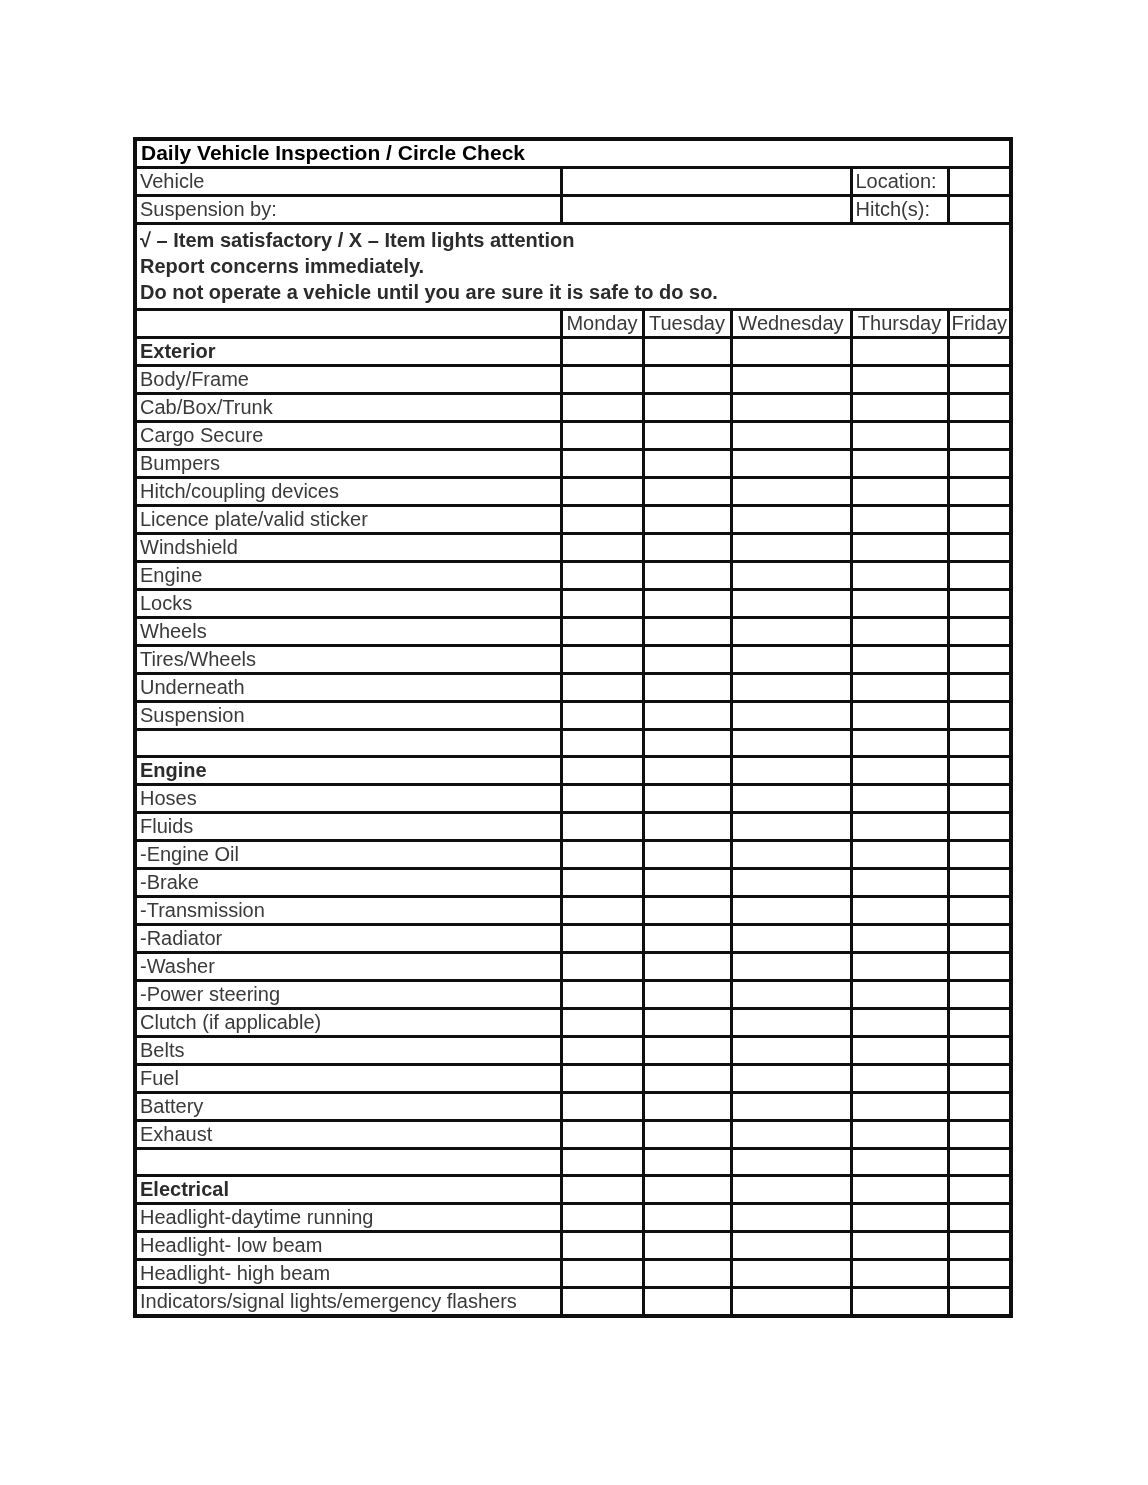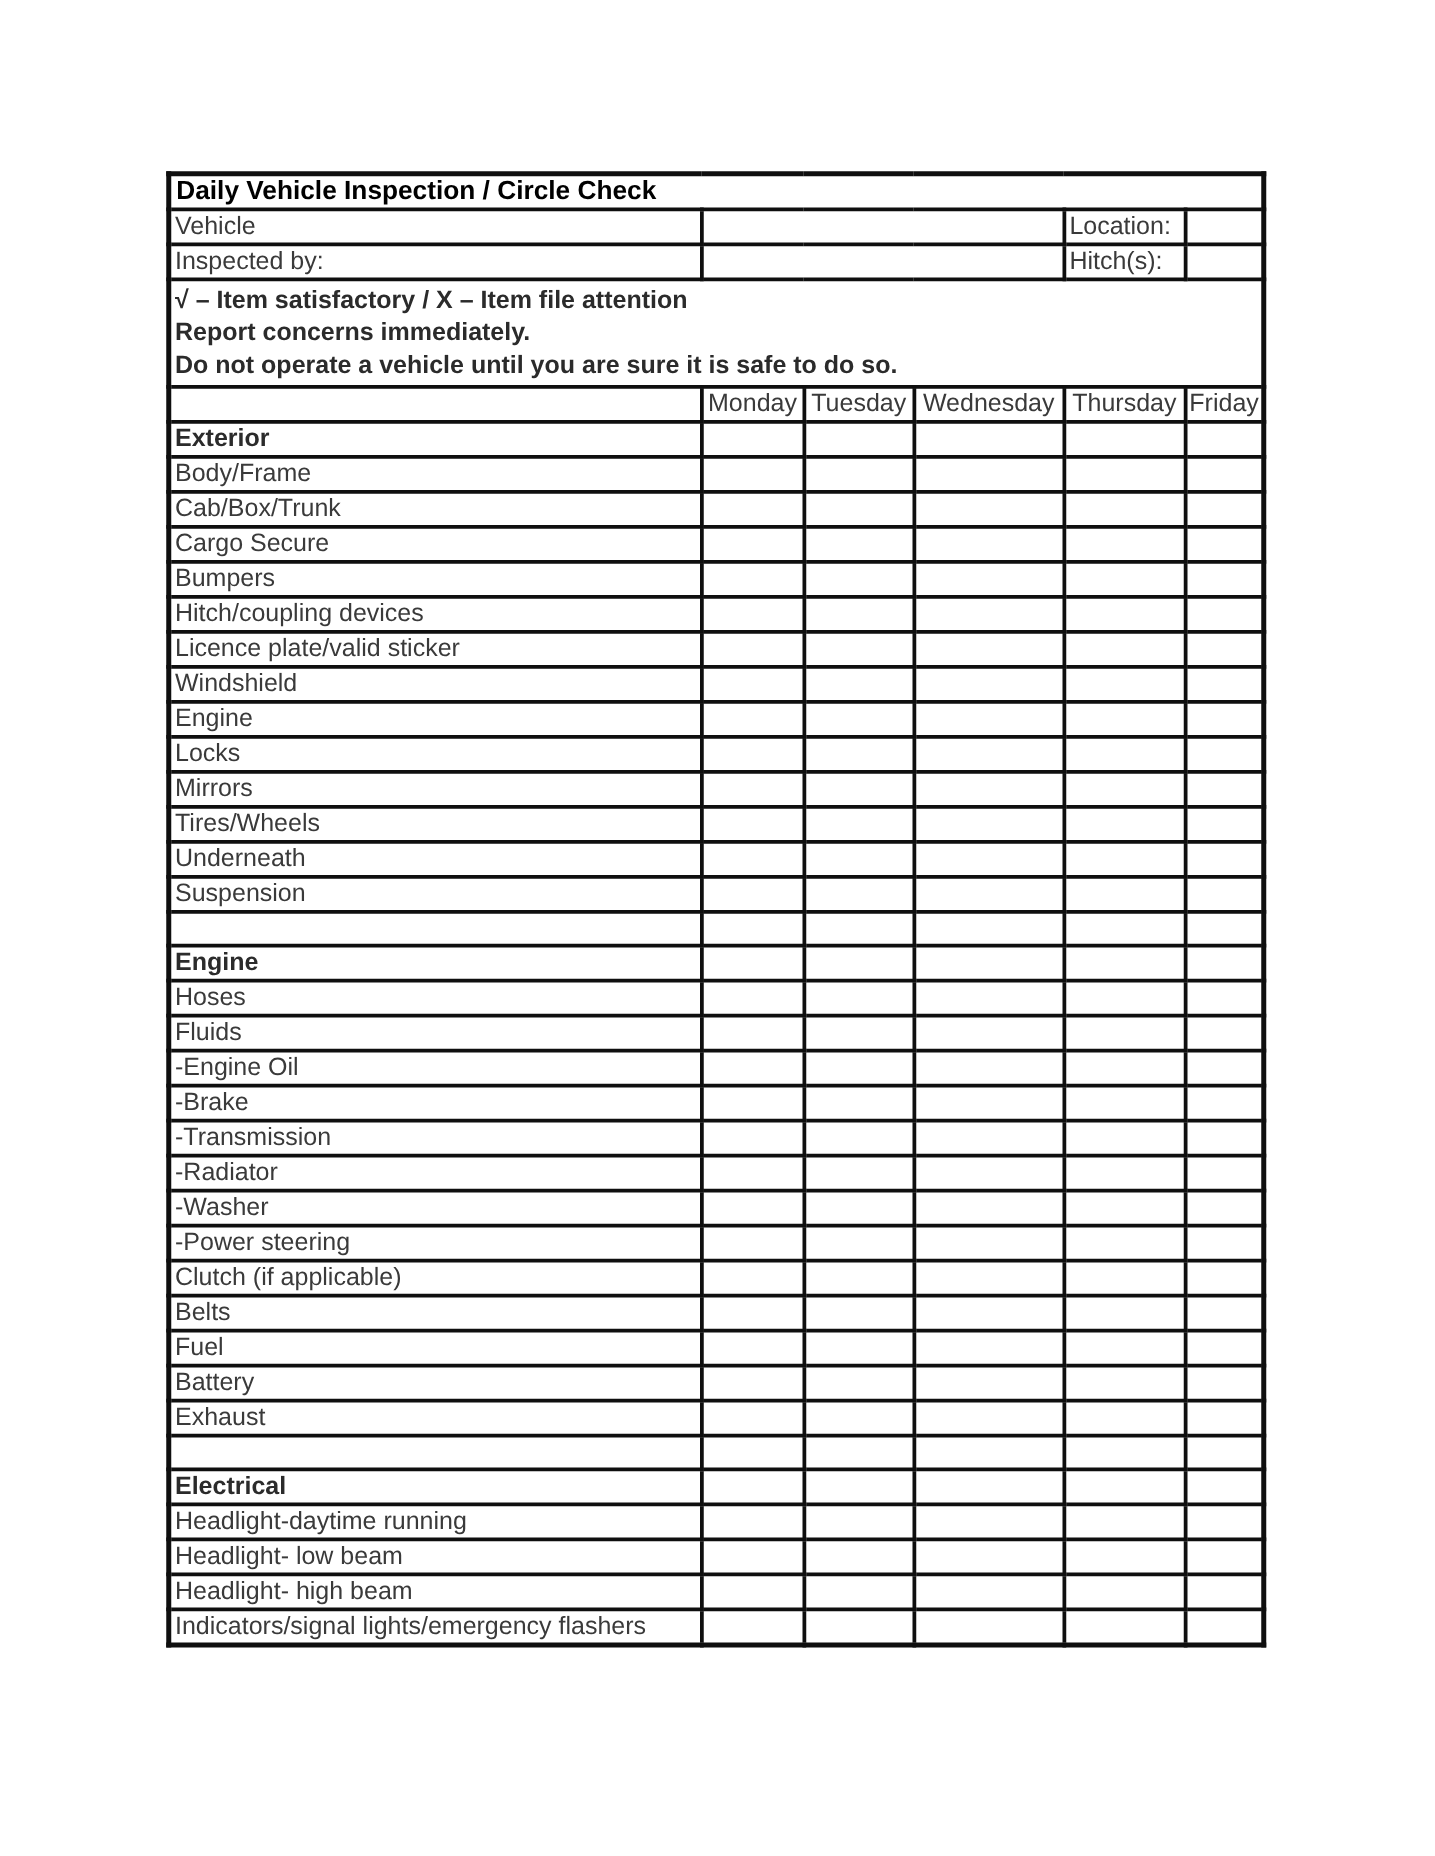--- a/index.html
+++ b/index.html
@@ -58,28 +58,28 @@
     <tr class="row-title">
       <td colspan="6">Daily Vehicle Inspection / Circle Check</td>
     </tr>
     <tr class="row-vehicle">
       <td class="label">Vehicle</td>
       <td class="fill" colspan="3"></td>
       <td class="label">Location:</td>
       <td class="fill"></td>
     </tr>
     <tr class="row-inspected">
-      <td class="label">Inspected by:</td>
+      <td class="label">Suspension by:</td>
       <td class="fill" colspan="3"></td>
       <td class="label">Hitch(s):</td>
       <td class="fill"></td>
     </tr>
     <tr class="row-legend">
       <td colspan="6">
-        <div>√ – Item satisfactory / X – Item file attention</div>
+        <div>√ – Item satisfactory / X – Item lights attention</div>
         <div>Report concerns immediately.</div>
         <div>Do not operate a vehicle until you are sure it is safe to do so.</div>
       </td>
     </tr>
     <tr class="row-days">
       <td class="label"></td>
       <td class="day-head">Monday</td>
       <td class="day-head">Tuesday</td>
       <td class="day-head">Wednesday</td>
       <td class="day-head">Thursday</td>
@@ -161,21 +161,21 @@
       </tr>
       <tr>
         <td class="label">Locks</td>
         <td class="check"></td>
         <td class="check"></td>
         <td class="check"></td>
         <td class="check"></td>
         <td class="check"></td>
       </tr>
       <tr>
-        <td class="label">Mirrors</td>
+        <td class="label">Wheels</td>
         <td class="check"></td>
         <td class="check"></td>
         <td class="check"></td>
         <td class="check"></td>
         <td class="check"></td>
       </tr>
       <tr>
         <td class="label">Tires/Wheels</td>
         <td class="check"></td>
         <td class="check"></td>

